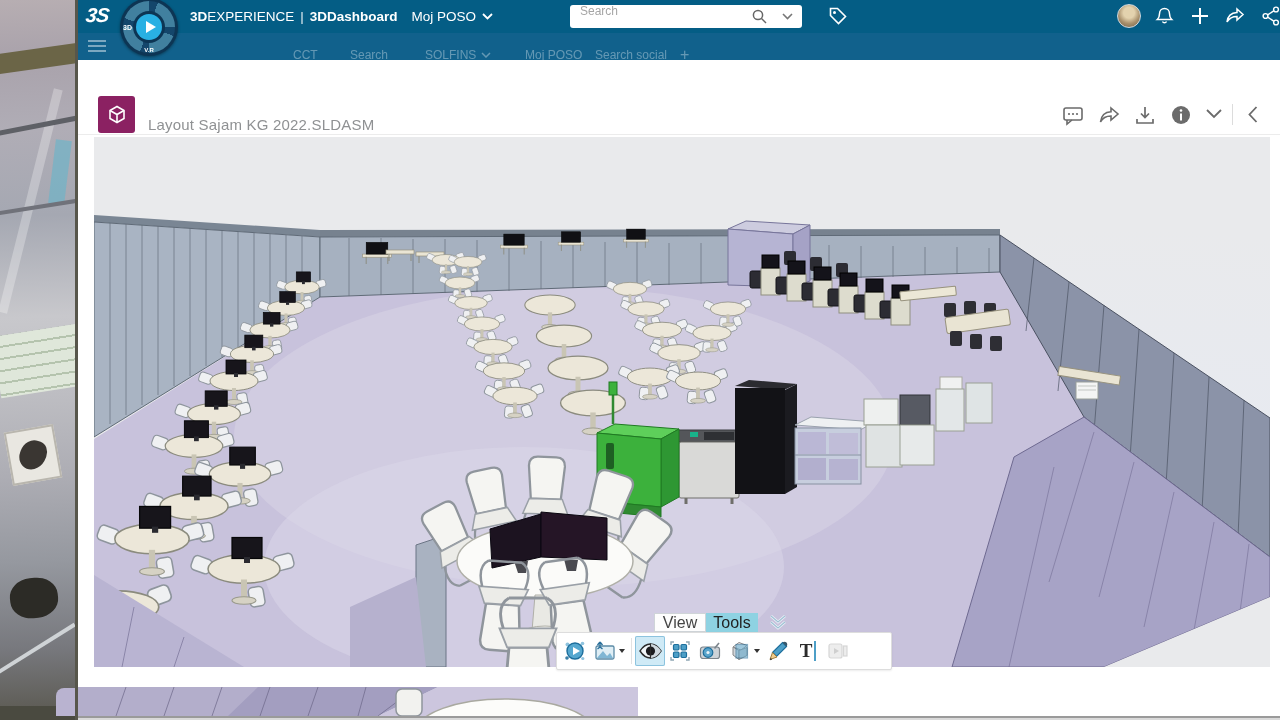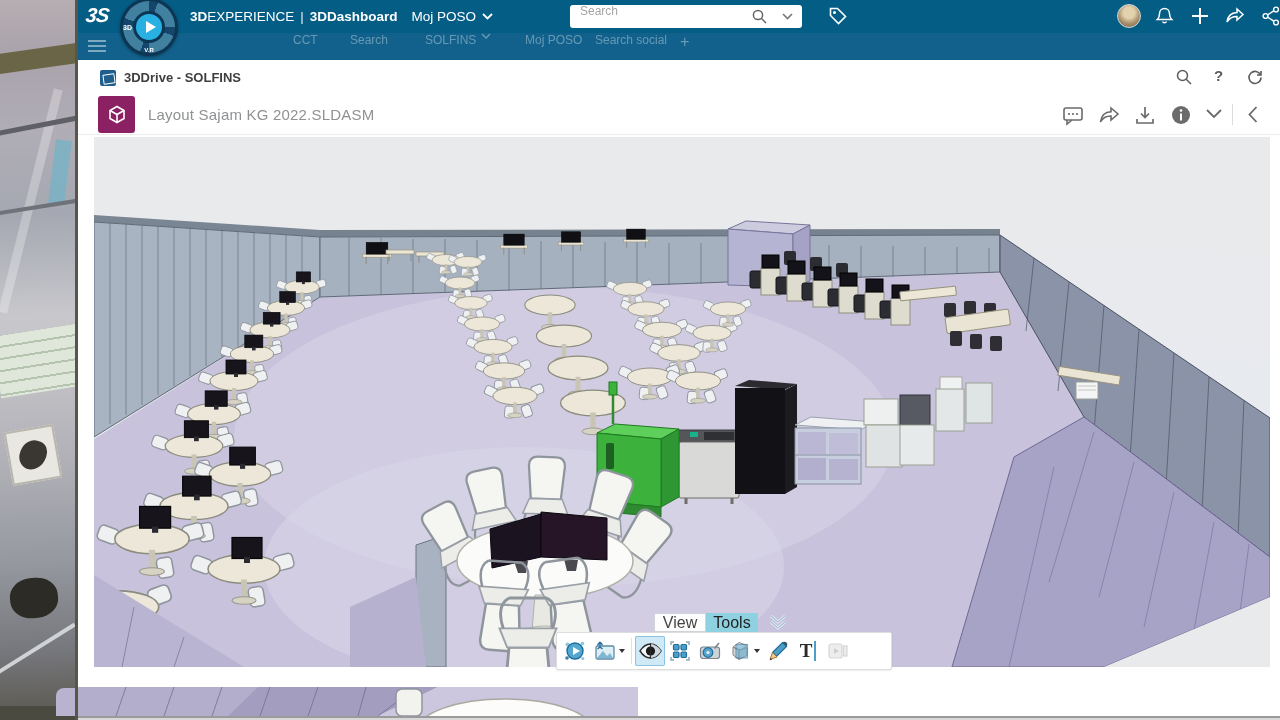--- a/index.html
+++ b/index.html
@@ -45,33 +45,33 @@
   .searchwrap input{position:absolute;left:0;top:0;width:100%;height:100%;border:none;outline:none;background:transparent;padding:0 60px 12px 10px;font-size:12px;color:#333;font-family:"Liberation Sans",sans-serif}
   .searchwrap input::placeholder{color:#a5a5a5}
   .s-ico{position:absolute;top:3px}
   .tagbtn{position:absolute;left:750px;top:6px}
   .uname{position:absolute;right:175px;top:0;height:33px;display:flex;align-items:center;font-size:13px}
   .avatar{position:absolute;left:1039px;top:4px;width:24px;height:24px;border-radius:50%;
     background:radial-gradient(circle at 50% 35%,#e3d2ae 0 30%,#a8906c 60%,#6f5f48 100%);border:1px solid #cfd8de}
   .tico{position:absolute;top:6px;cursor:pointer}
 
   .tabbar{position:absolute;left:0;top:33px;width:1202px;height:27px;background:#11618c}
-  .tb-item{position:absolute;top:0;height:27px;display:flex;align-items:flex-start;font-size:12px;color:rgba(255,255,255,.35);cursor:pointer;gap:5px}
+  .tb-item{position:absolute;top:8px;height:27px;display:flex;align-items:center;font-size:12px;color:rgba(255,255,255,.35);cursor:pointer;gap:5px}
   .hamb{position:absolute;left:10px;top:7px;width:18px;height:13px;cursor:pointer}
   .hamb div{height:2px;background:rgba(255,255,255,.45);margin-bottom:3px}
 
   .widgethead{position:absolute;left:0;top:60px;width:1202px;height:35px;background:#fff}
   .wh-title{position:absolute;left:22px;top:0;height:35px;display:flex;align-items:center;gap:8px;font-size:13px;font-weight:bold;color:#3f3f3f}
   .drive-ico{width:16px;height:16px;background:#1f5e8d;border-radius:2px;position:relative}
   .drive-ico::after{content:"";position:absolute;left:3px;top:4px;width:10px;height:8px;border:1.5px solid #fff;border-radius:1px;transform:rotate(-8deg)}
   .wh-ico{position:absolute;top:8px;cursor:pointer;color:#5c5c5c;font-size:15px;font-weight:bold}
 
   .docbar{position:absolute;left:0;top:95px;width:1202px;height:40px;background:#fff;border-bottom:1px solid #ececec}
   .doc-ico{position:absolute;left:20px;top:1px;width:37px;height:37px;background:#8b2162;border-radius:3px;display:flex;align-items:center;justify-content:center}
-  .doc-title{position:absolute;left:70px;top:0;height:38px;display:flex;align-items:center;font-size:15px;color:#8f9193;letter-spacing:.2px}
+  .doc-title{position:absolute;left:70px;top:0;height:38px;display:flex;align-items:flex-end;font-size:15px;color:#8f9193;letter-spacing:.2px}
   .d-ico{position:absolute;top:9px;cursor:pointer}
   .d-div{position:absolute;left:1154px;top:9px;width:1px;height:21px;background:#dcdcdc}
 
   
   .viewer{position:absolute;left:16px;top:137px;width:1176px;height:530px;
     background:radial-gradient(ellipse at 85% 78%,#e6eaf3 0%,#e9eaec 55%);border-bottom:1px solid #cccccc}
   .viewer svg.scene{position:absolute;left:0;top:0}
   .vtabs{position:absolute;left:560px;top:476px;display:flex;z-index:10}
   .vtab{width:52px;height:19px;font-size:16px;color:#444;display:flex;align-items:center;justify-content:center;border:1px solid #cfd4d8;background:#fdfdfd;cursor:pointer}
   .vtab.active{background:#8ed2e2;border-color:#8ed2e2;color:#222}
@@ -190,35 +190,20 @@
           <span>Moj POSO</span>
         </div>
       <div class="tb-item" style="left:517px">
           <span>Search social</span>
         </div>
       <div class="tb-item" style="left:602px;font-size:16px">
           <span>+</span>
         </div>
     </div>
 
-    <div class="widgethead">
-      <div class="wh-title">
-        <div class="drive-ico"></div>
-        <span>3DDrive - SOLFINS</span>
-      </div>
-      <svg class="wh-ico" style="left:1097px" width="18" height="18" viewBox="0 0 18 18">
-          <circle cx="7.5" cy="7.5" r="5" fill="none" stroke="#5c5c5c" stroke-width="1.5"></circle>
-          <path d="M11.2 11.2L16 16" stroke="#5c5c5c" stroke-width="1.5"></path>
-        </svg>
-      <span class="wh-ico" style="left:1136px;top:7px">?</span>
-      <svg class="wh-ico" style="left:1168px" width="18" height="18" viewBox="0 0 18 18">
-          <path d="M14.5 7A6 6 0 1 0 15 9.5" fill="none" stroke="#5c5c5c" stroke-width="1.6"></path>
-          <path d="M15 3v4h-4" fill="none" stroke="#5c5c5c" stroke-width="1.6"></path>
-        </svg>
-    </div>
 
     <div class="docbar">
       <div class="doc-ico">
         <svg width="22" height="22" viewBox="0 0 22 22">
             <path d="M11 2.5l7 4v8l-7 4-7-4v-8z" fill="none" stroke="#fff" stroke-width="1.6"></path>
             <path d="M4 6.5l7 4 7-4M11 10.5V18" fill="none" stroke="#fff" stroke-width="1.6"></path>
           </svg>
       </div>
       <div class="doc-title">
           <span>Layout Sajam KG 2022.SLDASM</span>

